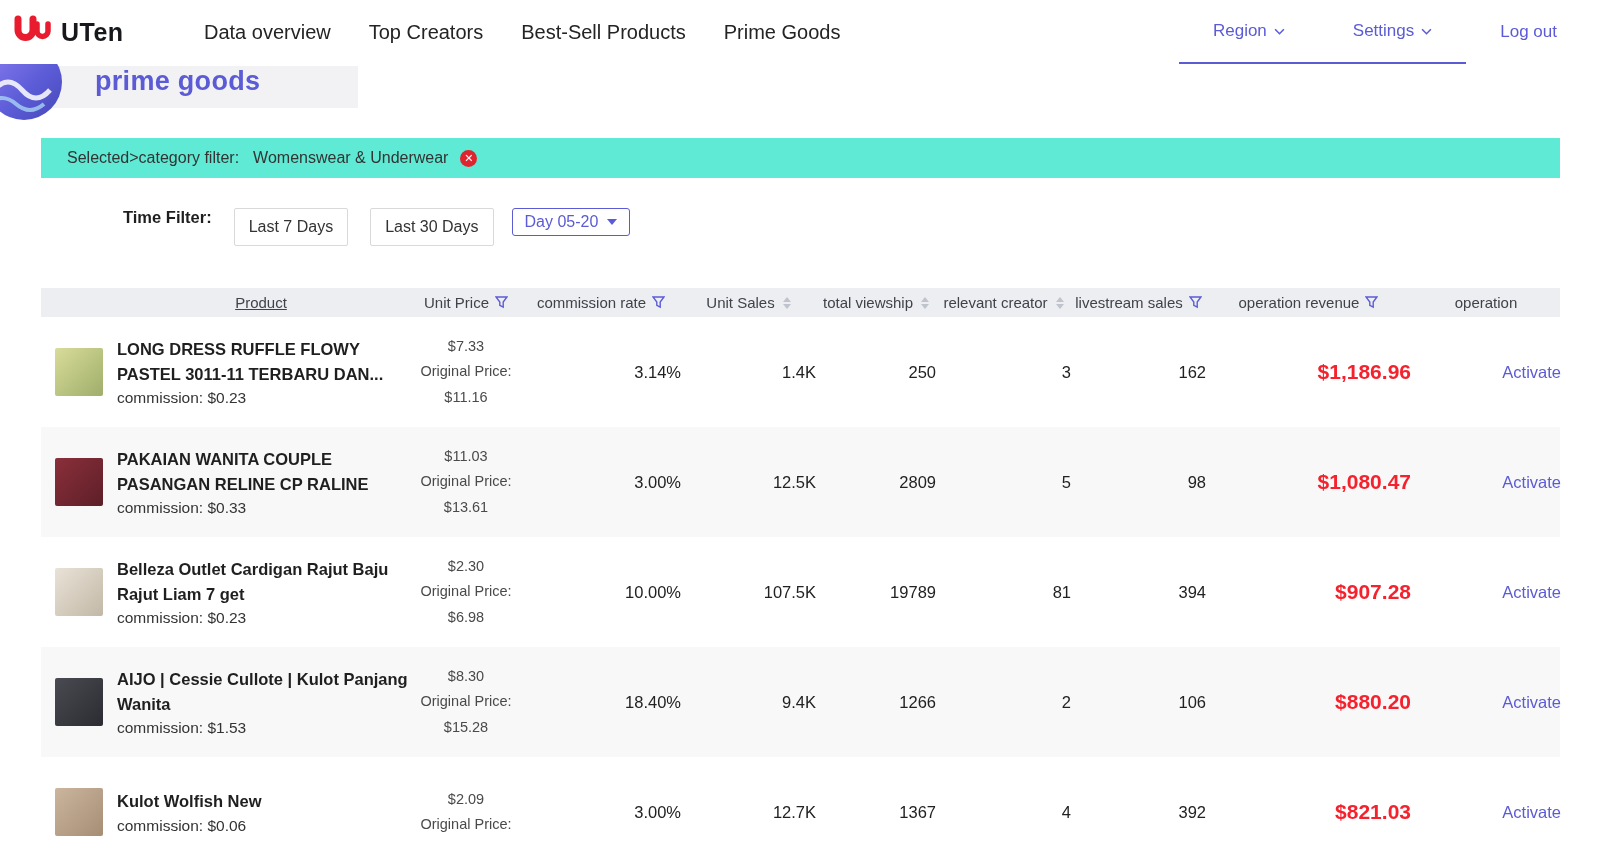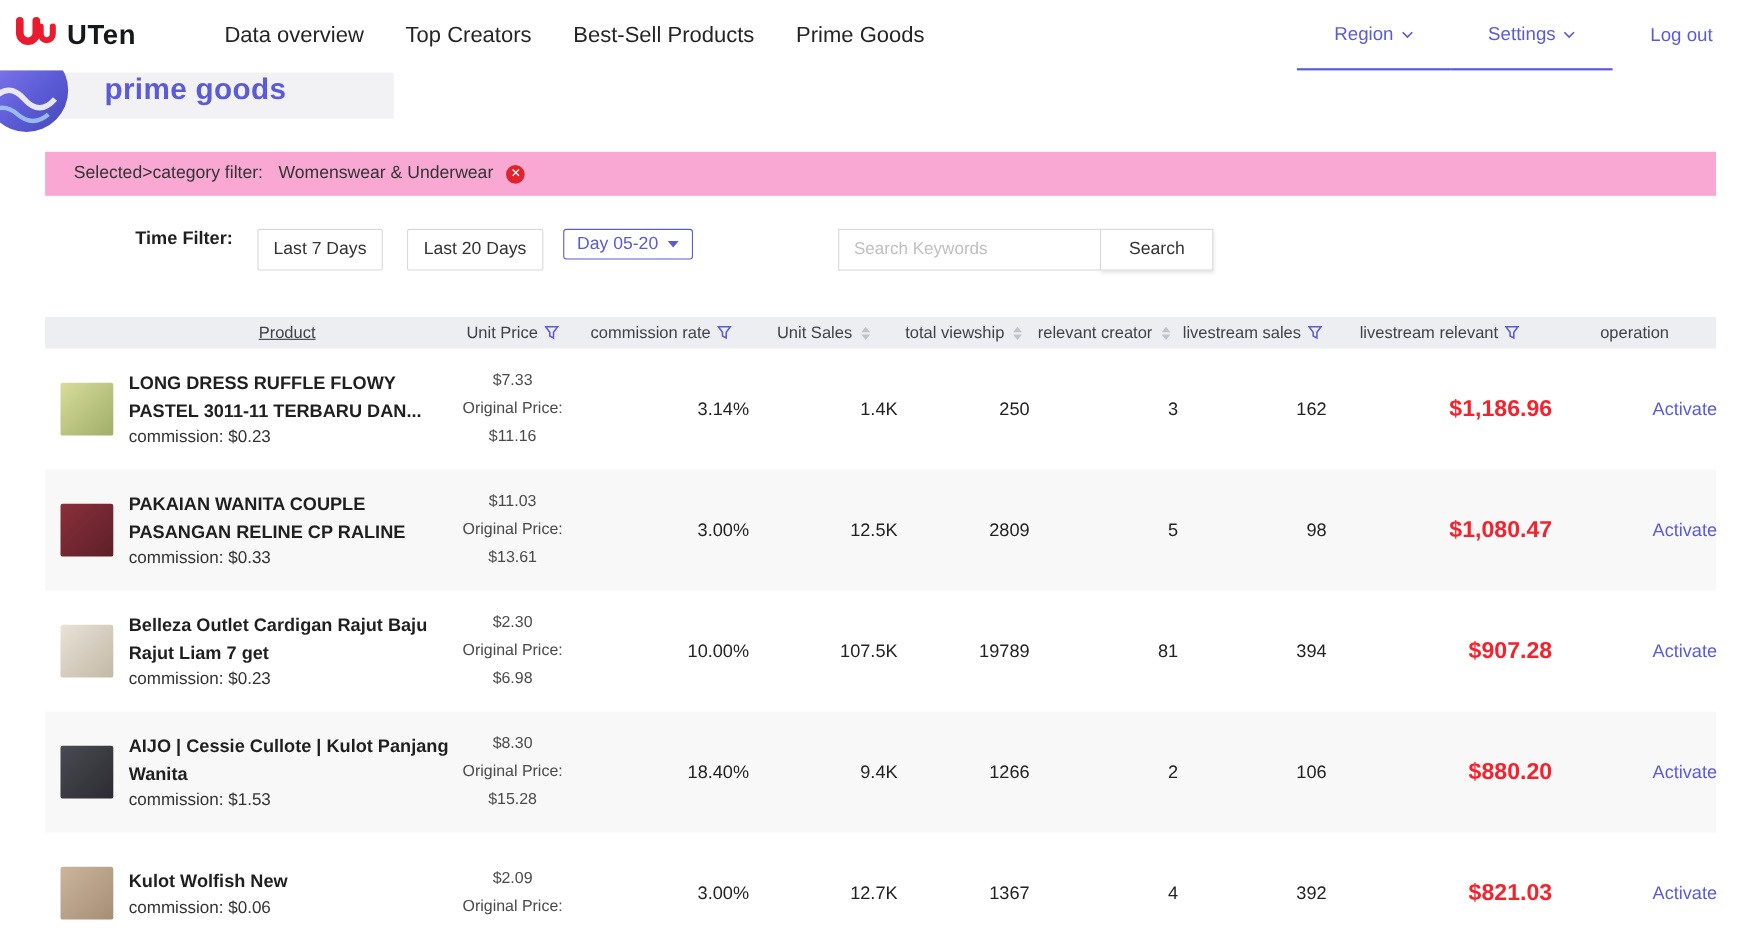--- a/index.html
+++ b/index.html
@@ -22,21 +22,21 @@
   
   .title-area { position:relative; height:48px; z-index:1; }
   .title-bg { position:absolute; left:0; top:2px; width:358px; height:42px; background:#f2f2f4; }
   .mascot { position:absolute; left:-14px; top:-20px; width:76px; height:76px; border-radius:50%;
     background:linear-gradient(135deg,#8c7ff2 0%,#5b5bd6 60%,#4747b8 100%); overflow:hidden; }
   .mascot svg { position:absolute; left:0; top:0; }
   .page-title { position:absolute; left:95px; top:2px; font-size:27px; font-weight:bold;
     color:#5b5bd6; letter-spacing:.3px; }
 
   
-  .filter-bar { margin:26px 41px 0; height:40px; background:#f9a8d4; display:flex;
+  .filter-bar { margin:26px 41px 0; height:40px; background:#5eead4; display:flex;
     align-items:center; padding:0 26px; font-size:16px; color:#333; }
   .filter-value { margin-left:14px; }
   .close-badge { width:17px; height:17px; border-radius:50%; background:#e0242f; color:#fff;
     font-size:11px; font-weight:bold; display:flex; align-items:center; justify-content:center;
     margin-left:12px; cursor:pointer; line-height:1; }
 
   
   .controls { margin:30px 41px 0; display:flex; align-items:flex-start; height:40px; }
   .tf-label { font-weight:bold; font-size:16.5px; color:#1f1f1f; margin-left:82px; white-space:nowrap; }
   .btn { border:1px solid #d9d9d9; background:#fff; font-size:16px; color:#333;
@@ -130,28 +130,24 @@
 
 <div class="filter-bar">
   <span>Selected&gt;category filter:</span>
   <span class="filter-value">Womenswear &amp; Underwear</span>
   <span class="close-badge">✕</span>
 </div>
 
 <div class="controls">
   <span class="tf-label">Time Filter:</span>
   <button class="btn">Last 7 Days</button>
-  <button class="btn">Last 20 Days</button>
+  <button class="btn">Last 30 Days</button>
   <div class="select">
     <span>Day 05-20</span>
     <span class="select-caret"></span>
-  </div>
-  <div class="search-wrap">
-    <input class="search-input" type="text" placeholder="Search Keywords" style="">
-    <button class="search-btn">Search</button>
   </div>
 </div>
 
 <div class="table">
   <div class="thead">
     <div class="hcell product-h">
       <span>Product</span>
     </div>
     <div class="hcell">
       <span>Unit Price</span>
@@ -186,21 +182,21 @@
           <span class="caret down"></span>
         </span>
     </div>
     <div class="hcell">
       <span>livestream sales</span>
       <svg class="funnel" viewBox="0 0 13 13">
           <path d="M1 1h11L8.2 6v5.2L4.8 9.4V6z" fill="none" stroke="#5b5bd6" stroke-width="1.4"></path>
         </svg>
     </div>
     <div class="hcell">
-      <span>livestream relevant</span>
+      <span>operation revenue</span>
       <svg class="funnel" viewBox="0 0 13 13">
           <path d="M1 1h11L8.2 6v5.2L4.8 9.4V6z" fill="none" stroke="#5b5bd6" stroke-width="1.4"></path>
         </svg>
     </div>
     <div class="hcell">
       <span>operation</span>
     </div>
   </div>
   <div class="tbody">
   <div class="trow">

